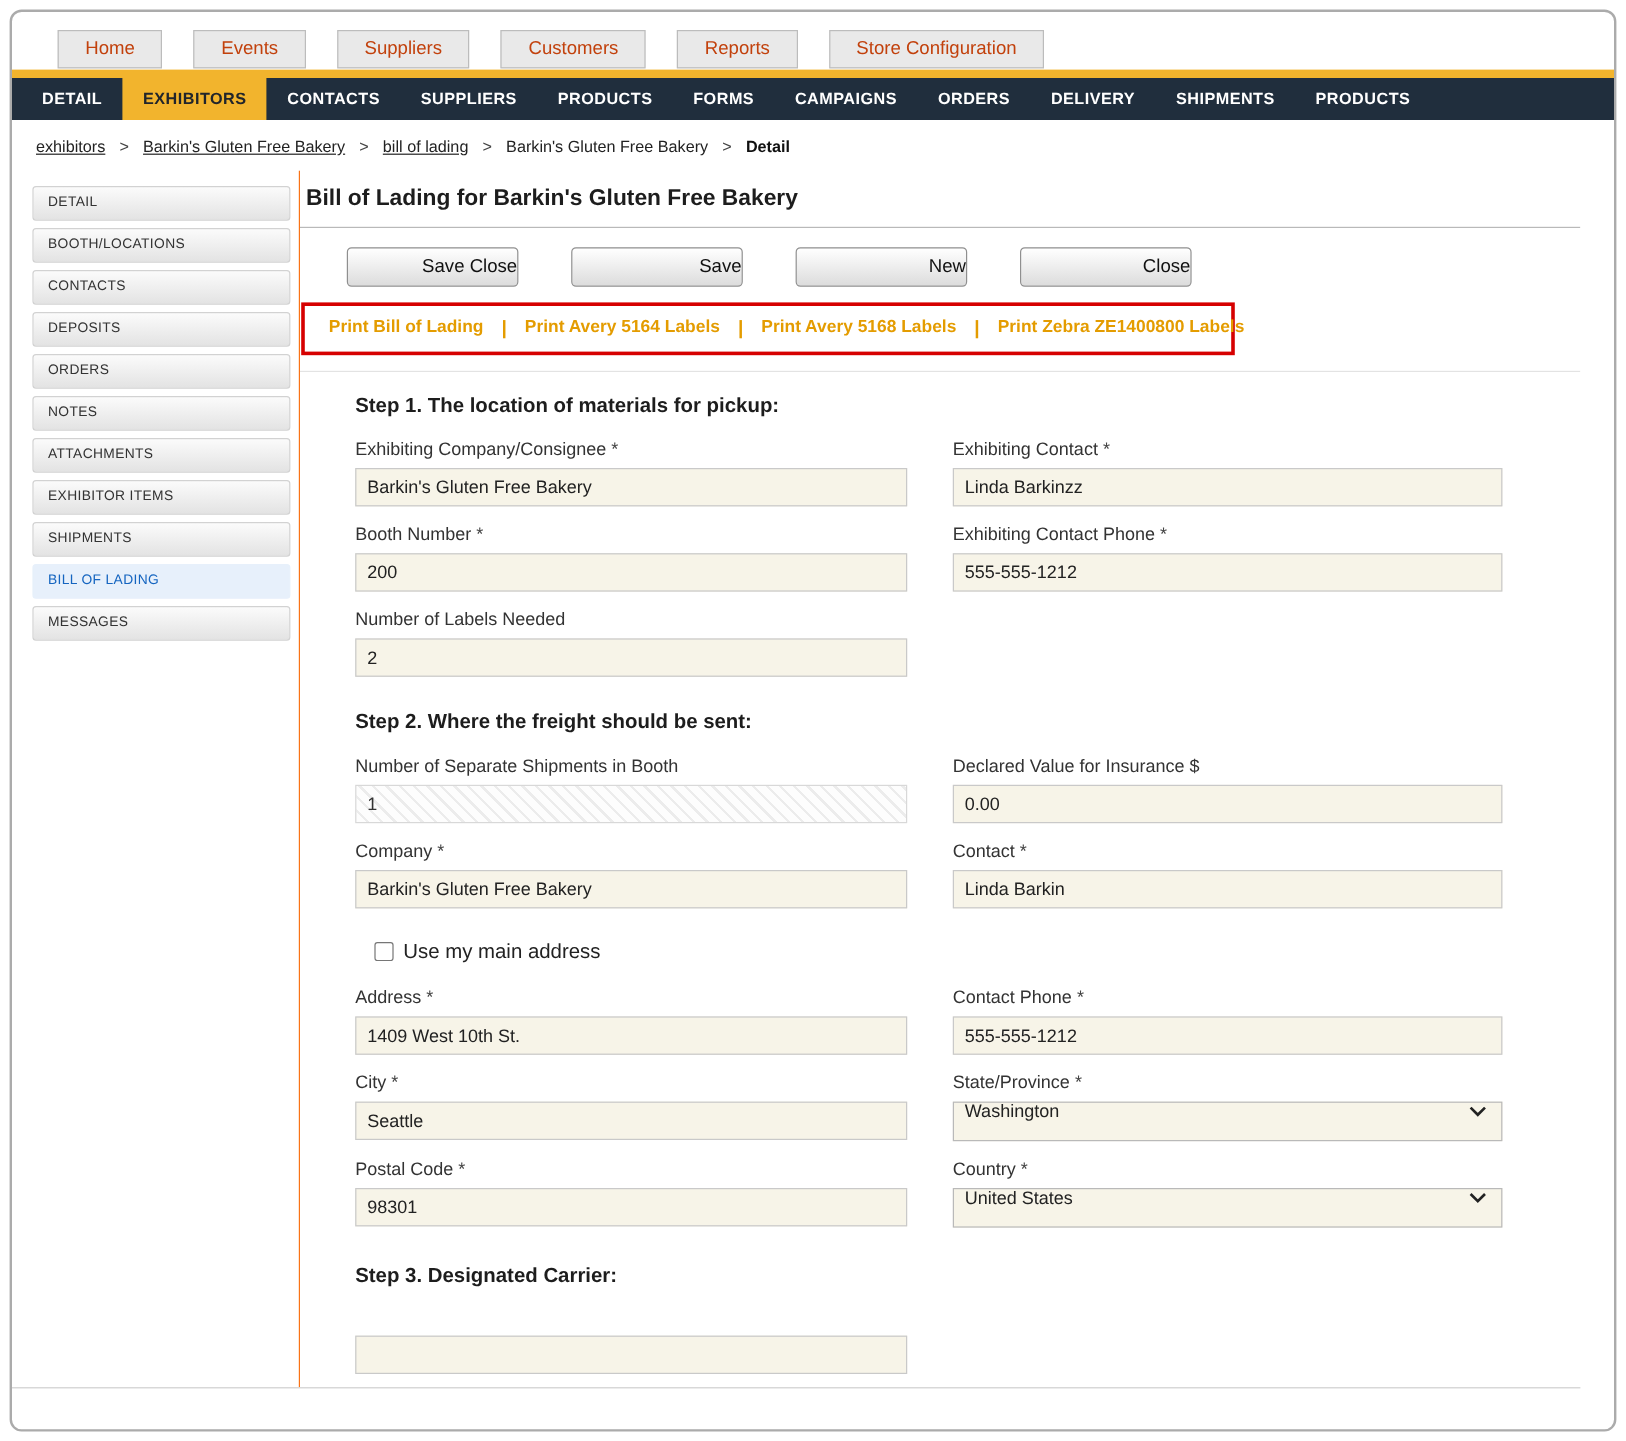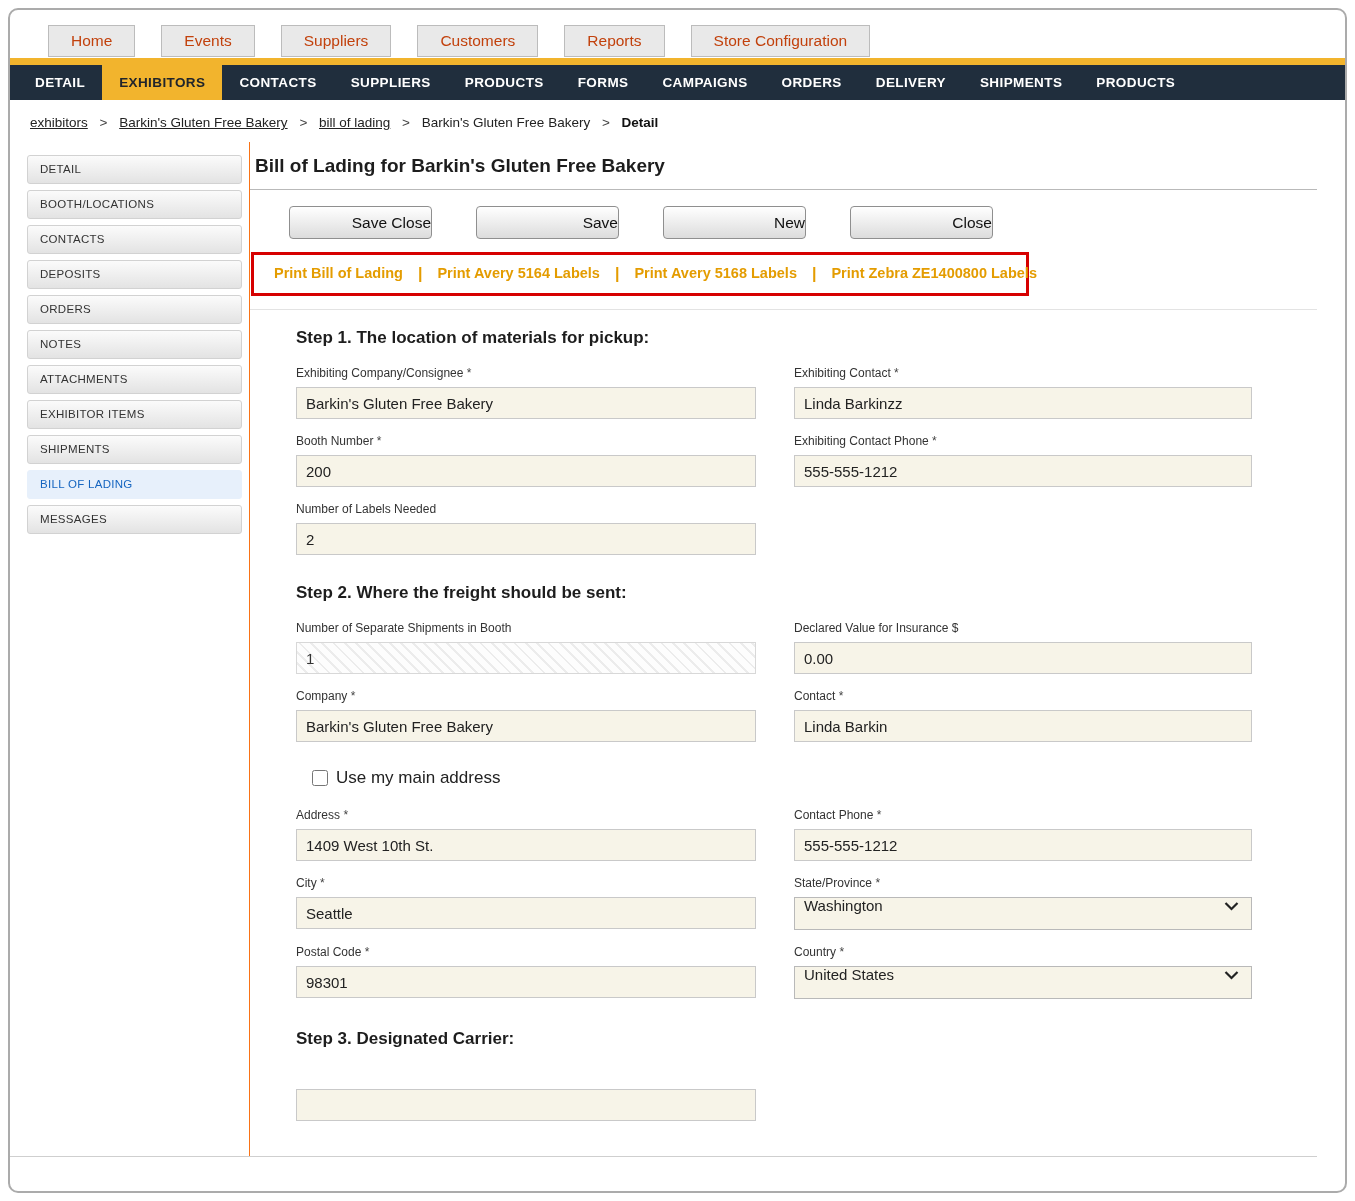--- a/index.html
+++ b/index.html
@@ -36,21 +36,21 @@
   .tbtn { width:143px; height:33px; background:linear-gradient(#ffffff,#dcdcdc); border:1px solid #8f8f8f; border-radius:4px; font-size:15.5px; color:#111; font-family:inherit; cursor:pointer;text-align:right; }
 
   .printbox { margin:13px 0 0 1px; width:778px; border:3px solid #d60000; padding:10px 0 10px 20px; display:flex; align-items:flex-start; }
   .plink { font-size:14.5px; font-weight:bold; color:#e49c00; cursor:pointer; white-space:nowrap; }
   .psep { margin:0 15px; color:#e49c00; font-weight:bold; }
   .subdivider { border:0; border-top:1px solid #e3e3e3; margin-top:13px; }
 
   .formarea { padding:18px 0 0 46px; }
   .stephead { font-size:17px; font-weight:bold; color:#1d1d1d; margin-bottom:18px; }
   .frow { display:grid; grid-template-columns:460px 458px; column-gap:38px; margin-bottom:15px; }
-  .flabel { font-size:12px; color:#333; margin-bottom:7px; }
+  .flabel { font-size:15px; color:#333; margin-bottom:7px; }
   .req { color:#444; }
   .finput { width:100%; height:32px; background:#f7f4e8; border:1px solid #c9c9c9; font-size:15px; color:#222; padding:0 9px; font-family:inherit; }
   .finput.disabled { background:repeating-linear-gradient(45deg,#fdfdfd 0 6px,#ececec 6px 8px); border:1px solid #d8d8d8; color:#333; }
   .fselect { width:100%; height:33px; background:#f7f4e8; border:1px solid #b9b9b9; display:flex; align-items:center; justify-content:space-between; padding:0 12px 16px 9px; font-size:15px; color:#222; cursor:pointer; }
   .chkrow { margin:26px 0 20px 0; display:flex; align-items:center; gap:8px;padding-left:16px; }
   .chk { width:16px; height:16px; cursor:pointer; }
   .chklabel { font-size:17px; color:#222; }
   .mt28 { margin-top:28px; }
   .mt30 { margin-top:30px; }
   .partial { margin-top:22px; width:460px; }

